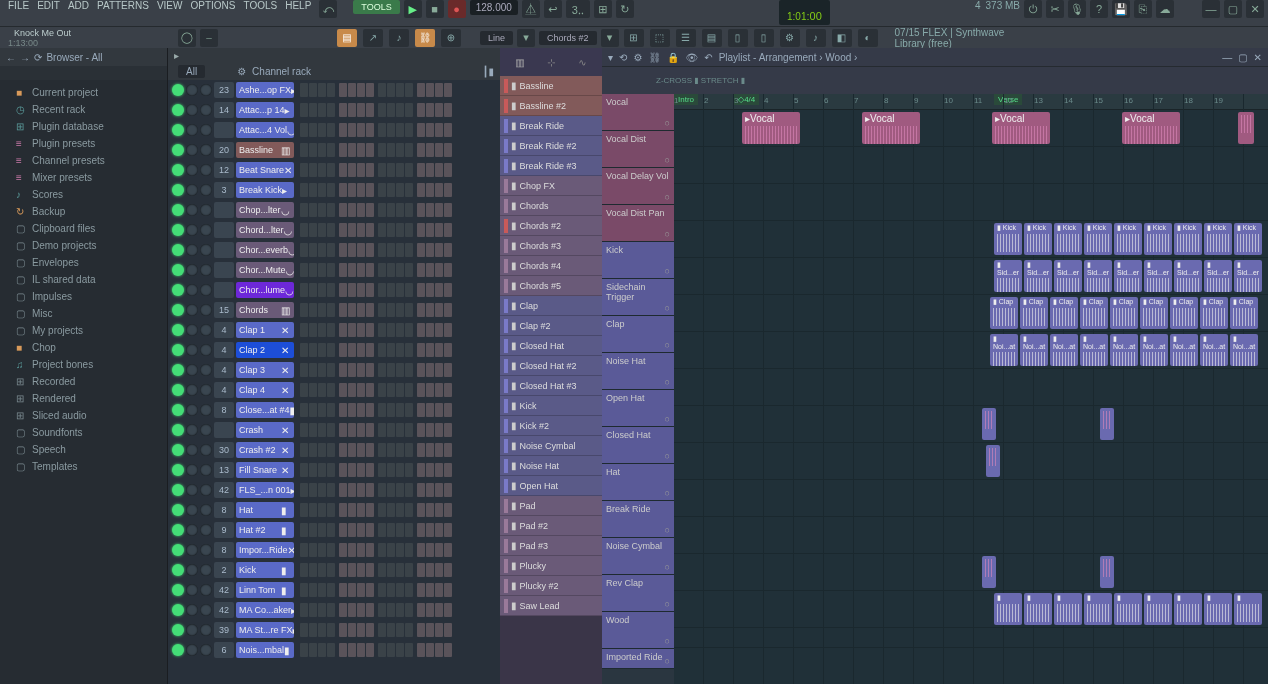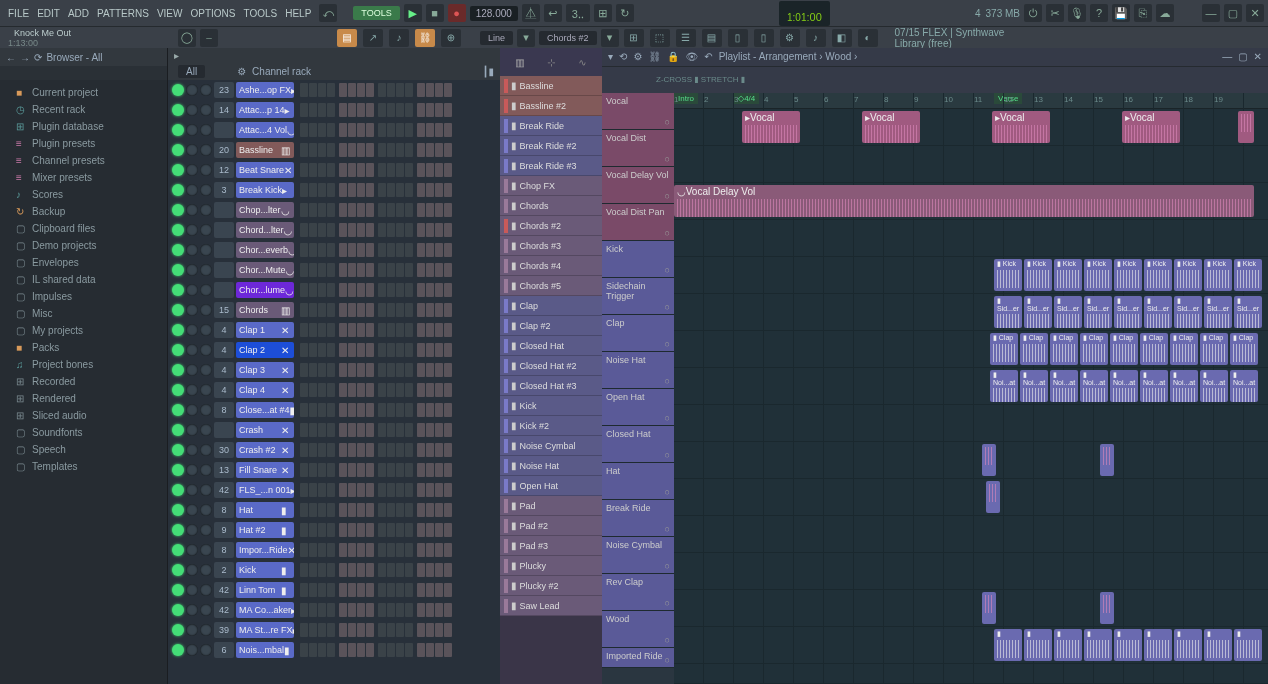--- a/index.html
+++ b/index.html
@@ -1,17 +1,17 @@
 <!DOCTYPE html>
 <html><head>
 <meta charset="utf-8">
 <style>
 *{margin:0;padding:0;box-sizing:border-box;font-family:Verdana,Arial,sans-serif;font-size:10px;user-select:none}
 body{background:#1a1d21;color:#9aa;width:1268px;height:684px;overflow:hidden}
-.topbar{height:26px;background:#3a4048;display:flex;align-items:center;padding:0 4px;gap:4px}
+.topbar{height:26px;background:#3a4048;display:flex;align-items:flex-start;padding:0 4px;gap:4px}
 .menu{color:#b8c8c8;font-size:10px;display:flex;gap:8px;padding:0 4px}
 .menu span{cursor:pointer}
 .tb-btn{width:18px;height:18px;background:#2a3036;border-radius:2px;display:flex;align-items:center;justify-content:center;color:#8a9;font-size:11px}
 .tb-btn.wide{width:auto;padding:0 6px}
 .song-btn{background:#3a7a4a;color:#dfd;padding:2px 8px;border-radius:2px;font-size:9px}
 .play-btn{color:#6e8}
 .rec-btn{background:#6a2a2a;color:#d55}
 .tempo{background:#1a2024;padding:2px 6px;color:#aab;font-size:10px;border-radius:2px}
 .time-display{font-family:monospace;font-size:22px;color:#84cc16;background:#1a2428;padding:0 8px;border-radius:2px}
 .time-display small{font-size:11px}
@@ -214,21 +214,21 @@
         <div class="tree-item">
           <span class="ti-icon c-grey">▢</span>
           <span>Misc</span>
         </div>
         <div class="tree-item">
           <span class="ti-icon c-grey">▢</span>
           <span>My projects</span>
         </div>
         <div class="tree-item">
           <span class="ti-icon c-orange">■</span>
-          <span>Packs</span>
+          <span>Chop</span>
         </div>
         <div class="tree-item">
           <span class="ti-icon c-teal">♫</span>
           <span>Project bones</span>
         </div>
         <div class="tree-item">
           <span class="ti-icon c-grey">⊞</span>
           <span>Recorded</span>
         </div>
         <div class="tree-item">
@@ -1450,26 +1450,20 @@
               <div class="clip" style="left: 448px; width: 58px; background: rgb(160, 90, 128);">
                 <div>▸Vocal</div>
                 <div class="wav" style="color:#d8b"></div>
               </div>
               <div class="clip" style="left: 564px; width: 16px; background: rgb(160, 90, 128);">
                 <div></div>
                 <div class="wav" style="color:#d8b"></div>
               </div>
             </div>
             <div class="lane"></div>
-            <div class="lane">
-              <div class="clip" style="left: 0px; width: 580px; background: rgb(138, 90, 120);">
-                <div>◡Vocal Delay Vol</div>
-                <div class="wav" style="color:#d8b"></div>
-              </div>
-            </div>
             <div class="lane"></div>
             <div class="lane">
               <div class="clip" style="left: 320px; width: 28px; background: rgb(106, 106, 176);">
                 <div style="font-size:7px">▮ Kick</div>
                 <div class="wav"></div>
               </div>
               <div class="clip" style="left: 350px; width: 28px; background: rgb(106, 106, 176);">
                 <div style="font-size:7px">▮ Kick</div>
                 <div class="wav"></div>
               </div>

